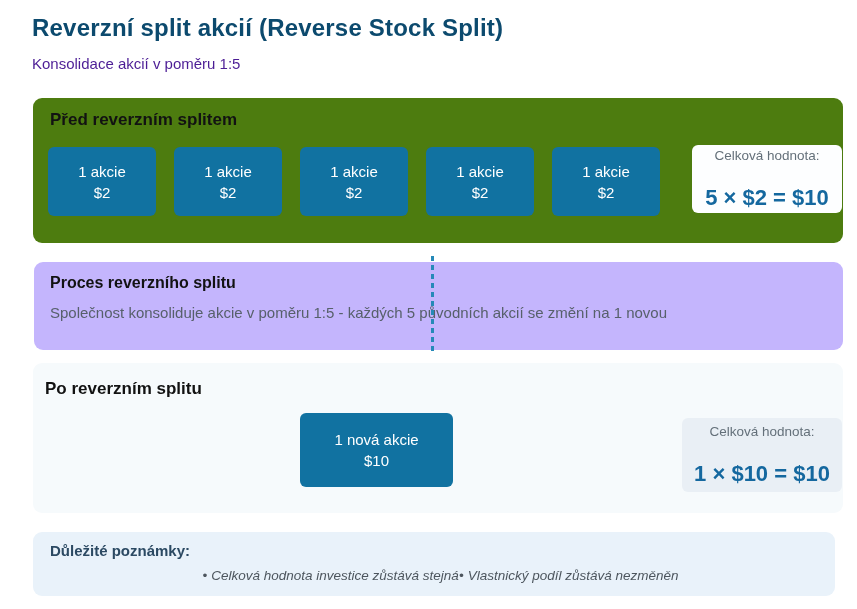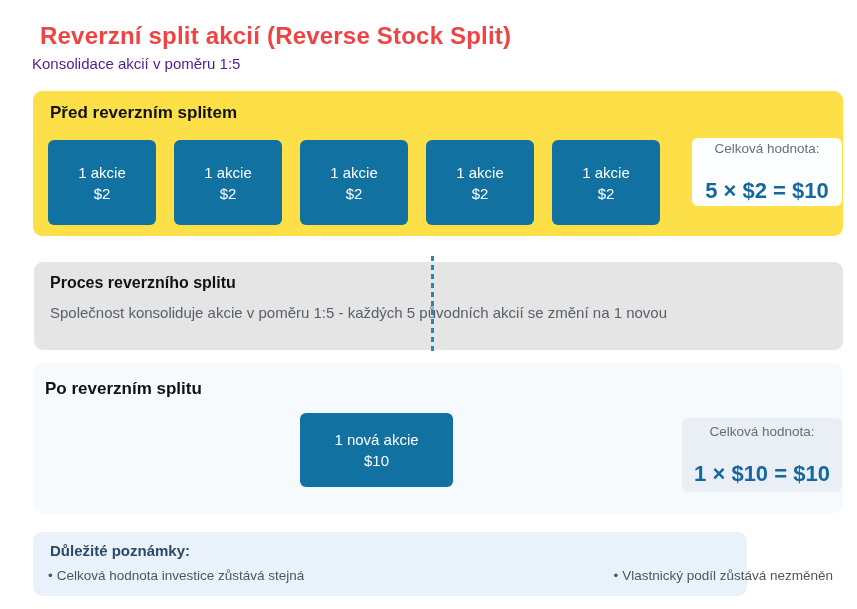--- a/index.html
+++ b/index.html
@@ -3,43 +3,43 @@
 <meta charset="utf-8">
 <style>
   html,body{margin:0;padding:0;}
   body{
     width:857px;height:609px;position:relative;overflow:hidden;
     background:#ffffff;
     font-family:"Liberation Sans","DejaVu Sans",sans-serif;
     -webkit-font-smoothing:antialiased;
   }
   .page-title{
-    position:absolute;left:32px;top:14px;margin:8px;
-    font-size:24px;font-weight:bold;color:#ef4444;letter-spacing:.2px;
+    position:absolute;left:32px;top:14px;margin:0;
+    font-size:24px;font-weight:bold;color:#0c4a6e;letter-spacing:.2px;
   }
   .page-subtitle{
     position:absolute;left:32px;top:55px;
     font-size:15px;color:#4c1d95;
   }
   section{position:absolute;border-radius:9px;}
-  .sec-before{left:33px;top:91px;width:810px;height:145px;background:#fde047;}
-  .sec-process{left:34px;top:262px;width:809px;height:88px;background:#e5e5e5;}
+  .sec-before{left:33px;top:98px;width:810px;height:145px;background:#4d7c0f;}
+  .sec-process{left:34px;top:262px;width:809px;height:88px;background:#c4b5fd;}
   .sec-after{left:33px;top:363px;width:810px;height:150px;background:#f6fafc;}
-  .sec-notes{left:33px;top:532px;width:714px;height:64px;background:#e9f2fa;}
+  .sec-notes{left:33px;top:532px;width:802px;height:64px;background:#e9f2fa;}
   .sec-heading{
     position:absolute;margin:0;font-size:17px;font-weight:bold;color:#121212;
   }
   .sec-before .sec-heading{left:17px;top:12px;}
   .sec-process .sec-heading{left:16px;top:12px;font-size:16px;}
   .sec-after .sec-heading{left:12px;top:16px;}
   .shares-row{
     position:absolute;left:15px;top:49px;display:flex;gap:18px;
   }
   .share-box{
-    width:108px;height:85px;background:#1172a1;border-radius:6px;
+    width:108px;height:69px;background:#1172a1;border-radius:6px;
     display:flex;flex-direction:column;align-items:center;justify-content:center;
     color:#ffffff;font-size:15px;line-height:21px;
   }
   .share-box.big{width:153px;height:74px;position:absolute;left:267px;top:50px;}
   .total-card{
     position:absolute;border-radius:6px;text-align:center;
     display:flex;flex-direction:column;align-items:center;justify-content:center;gap:22px;
   }
   .sec-before .total-card{left:659px;top:47px;width:150px;height:68px;background:#fdfeff;}
   .sec-after .total-card{left:649px;top:55px;width:160px;height:74px;background:#e9eff5;}
@@ -51,22 +51,22 @@
   .dashed-line{
     position:absolute;left:431px;top:256px;width:3px;height:96px;z-index:5;
     background:repeating-linear-gradient(to bottom,#2589b8 0 5px,transparent 5px 9px);
   }
   .notes-heading{
     position:absolute;left:17px;top:10px;margin:0;
     font-size:15px;font-weight:bold;color:#2c4a63;
   }
   .notes-row{
     position:absolute;left:15px;top:36px;width:785px;
-    display:flex;justify-content:space-between;
-    font-size:13.5px;color:#4d565e;
+    display:flex;justify-content:center;
+    font-size:13.5px;color:#4d565e;font-style:italic;
   }
   .note-item{white-space:nowrap;}
   .note-item .bullet{margin-right:4px;color:#4d565e;}
 </style>
 </head>
 <body>
 
 <h1 class="page-title">Reverzní split akcií (Reverse Stock Split)</h1>
 <div class="page-subtitle">Konsolidace akcií v poměru 1:5</div>
 

